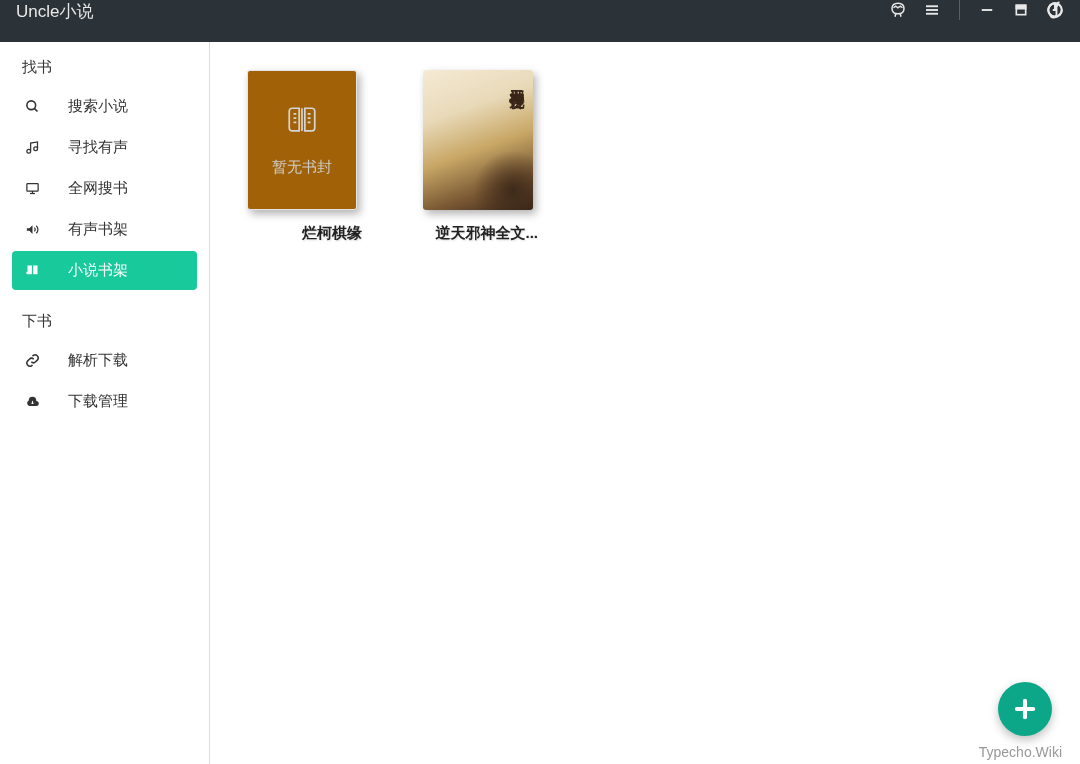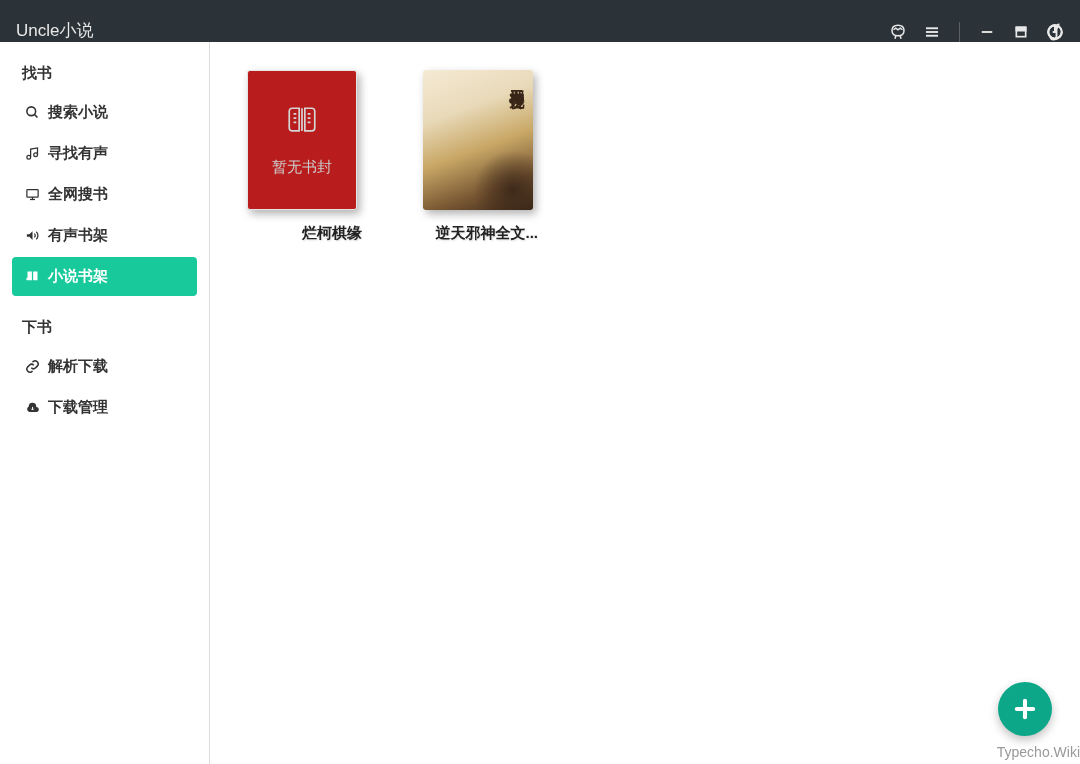--- a/index.html
+++ b/index.html
@@ -1,46 +1,46 @@
 <!DOCTYPE html>
 <html><head>
   <meta charset="utf-8">
   <style>
     * { margin: 0; padding: 0; box-sizing: border-box; }
     body { font-family: -apple-system, BlinkMacSystemFont, "Segoe UI", "Microsoft YaHei", sans-serif; width: 1080px; height: 764px; overflow: hidden; background: #fff; position: relative; }
     
-    .titlebar { height: 42px; background: #2c3338; display: flex; align-items: flex-end; padding: 0 16px; color: #e8e8e8; }
+    .titlebar { height: 42px; background: #2c3338; display: flex; align-items: flex-start; padding: 0 16px; color: #e8e8e8; }
     .titlebar-title { font-size: 17px; flex: 1; }
     .titlebar-controls { display: flex; align-items: center; gap: 16px; }
     .titlebar-icon { width: 18px; height: 18px; display: flex; align-items: center; justify-content: center; cursor: pointer; color: #e8e8e8; }
     .titlebar-divider { width: 1px; height: 20px; background: #5a5f63; margin: 0 2px; }
     
     .main-container { display: flex; height: calc(764px - 42px); }
     
-    .sidebar { width: 210px; border-right: 1px solid #ddd; padding: 14px 12px; font-weight: bold; }
+    .sidebar { width: 210px; border-right: 1px solid #ddd; padding: 8px 12px; }
     .sidebar-section-header { font-size: 15px; color: #333; padding: 8px 10px; margin-top: 14px; }
     .sidebar-section-header:first-child { margin-top: 0; }
-    .sidebar-item { display: flex; align-items: center; gap: 8px; padding: 10px 12px; font-size: 15px; color: #333; cursor: pointer; border-radius: 4px; margin: 2px 0; }
+    .sidebar-item { display: flex; align-items: center; gap: 28px; padding: 10px 12px; font-size: 15px; color: #333; cursor: pointer; border-radius: 4px; margin: 2px 0; }
     .sidebar-item.active { background: #18c99b; color: #fff; }
     .sidebar-item-icon { width: 16px; height: 16px; display: flex; align-items: center; justify-content: center; flex-shrink: 0; }
     
     .content { flex: 1; padding: 28px 32px; position: relative; }
     .book-grid { display: flex; gap: 56px; }
     .book-card { width: 120px; cursor: pointer; }
     .book-cover { width: 110px; height: 140px; border-radius: 3px; box-shadow: 3px 4px 8px rgba(0,0,0,0.3); margin: 0 auto 14px; display: flex; align-items: center; justify-content: center; position: relative; overflow: hidden; }
-    .book-cover-placeholder { background: #b91c1c; border: 1px solid #e5e5e5; flex-direction: column; gap: 20px; color: #ccc; }
+    .book-cover-placeholder { background: #a16207; border: 1px solid #e5e5e5; flex-direction: column; gap: 20px; color: #ccc; }
     .book-cover-placeholder-text { font-size: 15px; color: #ccc; }
     .book-cover-art { background: linear-gradient(160deg, #f5ead5 0%, #e8d9b8 30%, #c9a867 55%, #7a5833 80%, #3a2618 100%); }
     .book-cover-art::before { content:''; position:absolute; right:-20px; bottom:-20px; width:80px; height:80px; background: radial-gradient(circle, rgba(58,38,24,0.9) 0%, transparent 70%); }
     .book-cover-art-title { position: absolute; top: 8px; right: 8px; writing-mode: vertical-rl; font-size: 15px; font-weight: bold; color: #3a2618; font-family: "KaiTi", serif; line-height: 1.1; }
     .book-title { font-size: 15px; font-weight: 700; color: #222; text-align: right; white-space: nowrap; overflow: hidden; text-overflow: ellipsis; text-shadow: 1px 1px 2px rgba(0,0,0,0.15); }
     
     .fab { position: absolute; right: 28px; bottom: 28px; width: 54px; height: 54px; border-radius: 50%; background: #0ca789; box-shadow: 0 4px 10px rgba(0,0,0,0.25); display: flex; align-items: center; justify-content: center; cursor: pointer; }
     
-    .watermark { position: absolute; right: 0; bottom: 4px; font-size: 14px; color: #999; font-family: Arial, sans-serif; }
+    .watermark { position: absolute; right: 18px; bottom: 4px; font-size: 14px; color: #999; font-family: Arial, sans-serif; }
     
     svg { display: block; }
   </style>
 </head>
 <body>
 
 <div class="titlebar">
   <div class="titlebar-title">Uncle小说</div>
   <div class="titlebar-controls">
     <div class="titlebar-icon">

